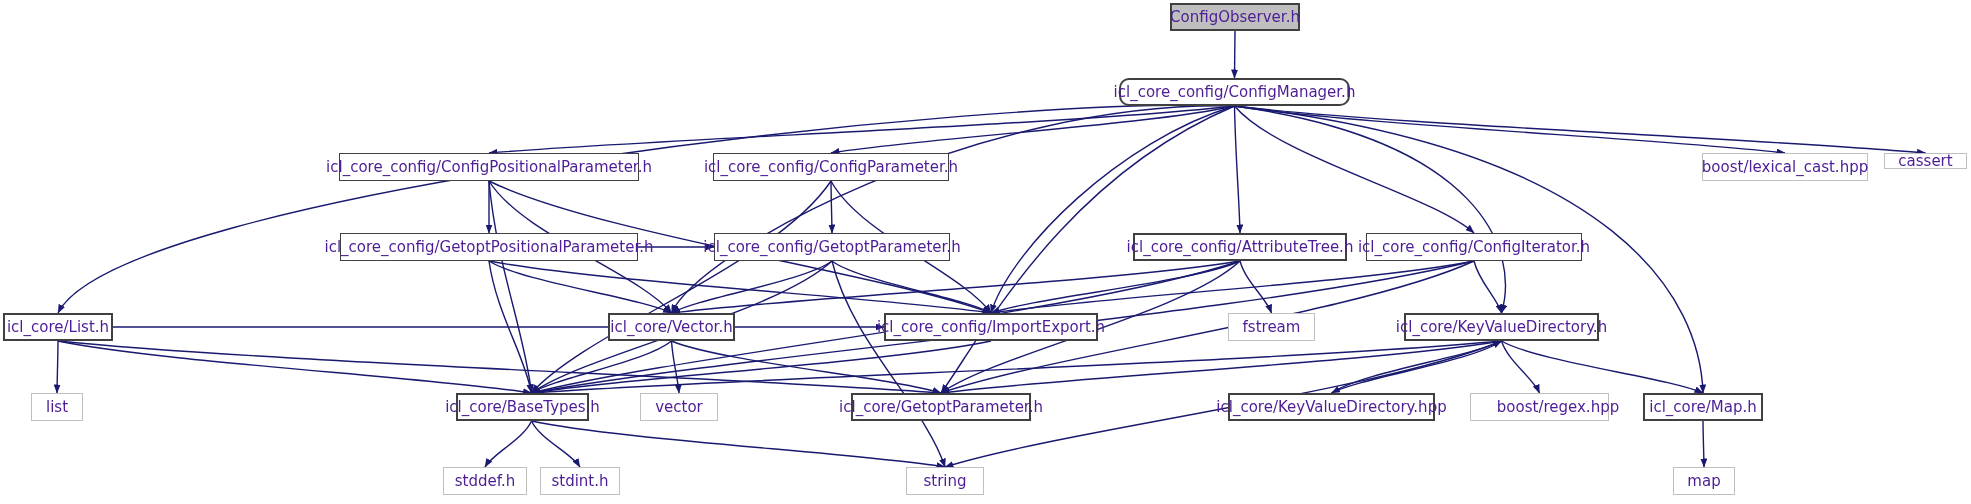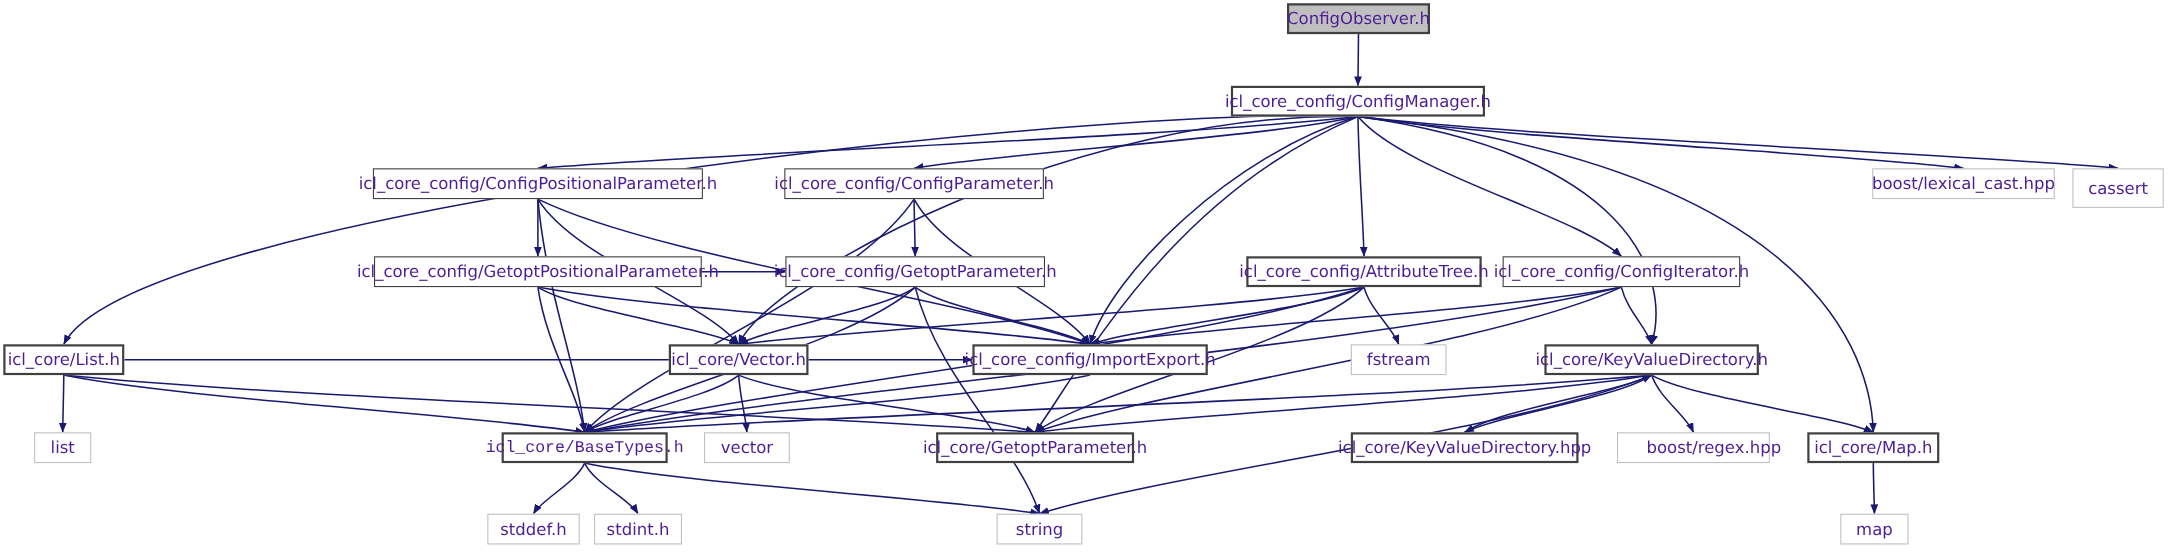--- a/index.html
+++ b/index.html
@@ -119,33 +119,33 @@
         <path d="M 531.5 421 C 540.133 439.4, 571.367 453.2, 580 467" fill="none" stroke="#191970" stroke-width="1.4" marker-end="url(#arrowhead)"></path>
         <path d="M 531.5 421 C 616.875 439.4, 859.625 453.2, 945 467" fill="none" stroke="#191970" stroke-width="1.4" marker-end="url(#arrowhead)"></path>
         <path d="M 1703 421 C 1703.178 439.4, 1703.822 453.2, 1704 467" fill="none" stroke="#191970" stroke-width="1.4" marker-end="url(#arrowhead)"></path>
         <path d="M 1331.5 393 C 1361.76 372.2, 1471.24 356.6, 1501.5 341" fill="none" stroke="#191970" stroke-width="1.4" marker-end="url(#arrowhead)"></path>
       </g>
   </svg>
   <div id="nodes-group">
       <div class="graph-node root" style="left: 1170px; top: 3px; width: 130px; height: 28px;">
         <span class="node-label">ConfigObserver.h</span>
       </div>
-      <div class="graph-node thick" style="left: 1119px; top: 78px; width: 231px; height: 28px;">
+      <div class="graph-node thick" style="left: 1119px; top: 78px; width: 231px; height: 28px; border-radius: 10px;">
         <span class="node-label">icl_core_config/ConfigManager.h</span>
       </div>
       <div class="graph-node solid" style="left: 339px; top: 153px; width: 300px; height: 28px;">
         <span class="node-label">icl_core_config/ConfigPositionalParameter.h</span>
       </div>
       <div class="graph-node solid" style="left: 713px; top: 153px; width: 236px; height: 28px;">
         <span class="node-label">icl_core_config/ConfigParameter.h</span>
       </div>
       <div class="graph-node light" style="left: 1702px; top: 153px; width: 166px; height: 28px;">
         <span class="node-label">boost/lexical_cast.hpp</span>
       </div>
-      <div class="graph-node light" style="left: 1884px; top: 153px; width: 83px; height: 36px;">
+      <div class="graph-node light" style="left: 1884px; top: 153px; width: 83px; height: 16px;">
         <span class="node-label">cassert</span>
       </div>
       <div class="graph-node solid" style="left: 340px; top: 233px; width: 298px; height: 28px;">
         <span class="node-label">icl_core_config/GetoptPositionalParameter.h</span>
       </div>
       <div class="graph-node solid" style="left: 714px; top: 233px; width: 236px; height: 28px;">
         <span class="node-label">icl_core_config/GetoptParameter.h</span>
       </div>
       <div class="graph-node thick" style="left: 1133px; top: 233px; width: 214px; height: 28px;">
         <span class="node-label">icl_core_config/AttributeTree.h</span>
@@ -164,21 +164,21 @@
       </div>
       <div class="graph-node light" style="left: 1228px; top: 313px; width: 87px; height: 28px;">
         <span class="node-label">fstream</span>
       </div>
       <div class="graph-node thick" style="left: 1404px; top: 313px; width: 195px; height: 28px;">
         <span class="node-label">icl_core/KeyValueDirectory.h</span>
       </div>
       <div class="graph-node light" style="left: 31px; top: 393px; width: 52px; height: 28px;">
         <span class="node-label">list</span>
       </div>
-      <div class="graph-node thick" style="left: 456px; top: 393px; width: 151px; height: 28px; font-family: Liberation Mono, monospace;">
+      <div class="graph-node thick" style="left: 456px; top: 393px; width: 133px; height: 28px;">
         <span class="node-label">icl_core/BaseTypes.h</span>
       </div>
       <div class="graph-node light" style="left: 640px; top: 393px; width: 78px; height: 28px; text-align: right;">
         <span class="node-label">vector</span>
       </div>
       <div class="graph-node thick" style="left: 851px; top: 393px; width: 180px; height: 28px;">
         <span class="node-label">icl_core/GetoptParameter.h</span>
       </div>
       <div class="graph-node thick" style="left: 1228px; top: 393px; width: 207px; height: 28px;">
         <span class="node-label">icl_core/KeyValueDirectory.hpp</span>

